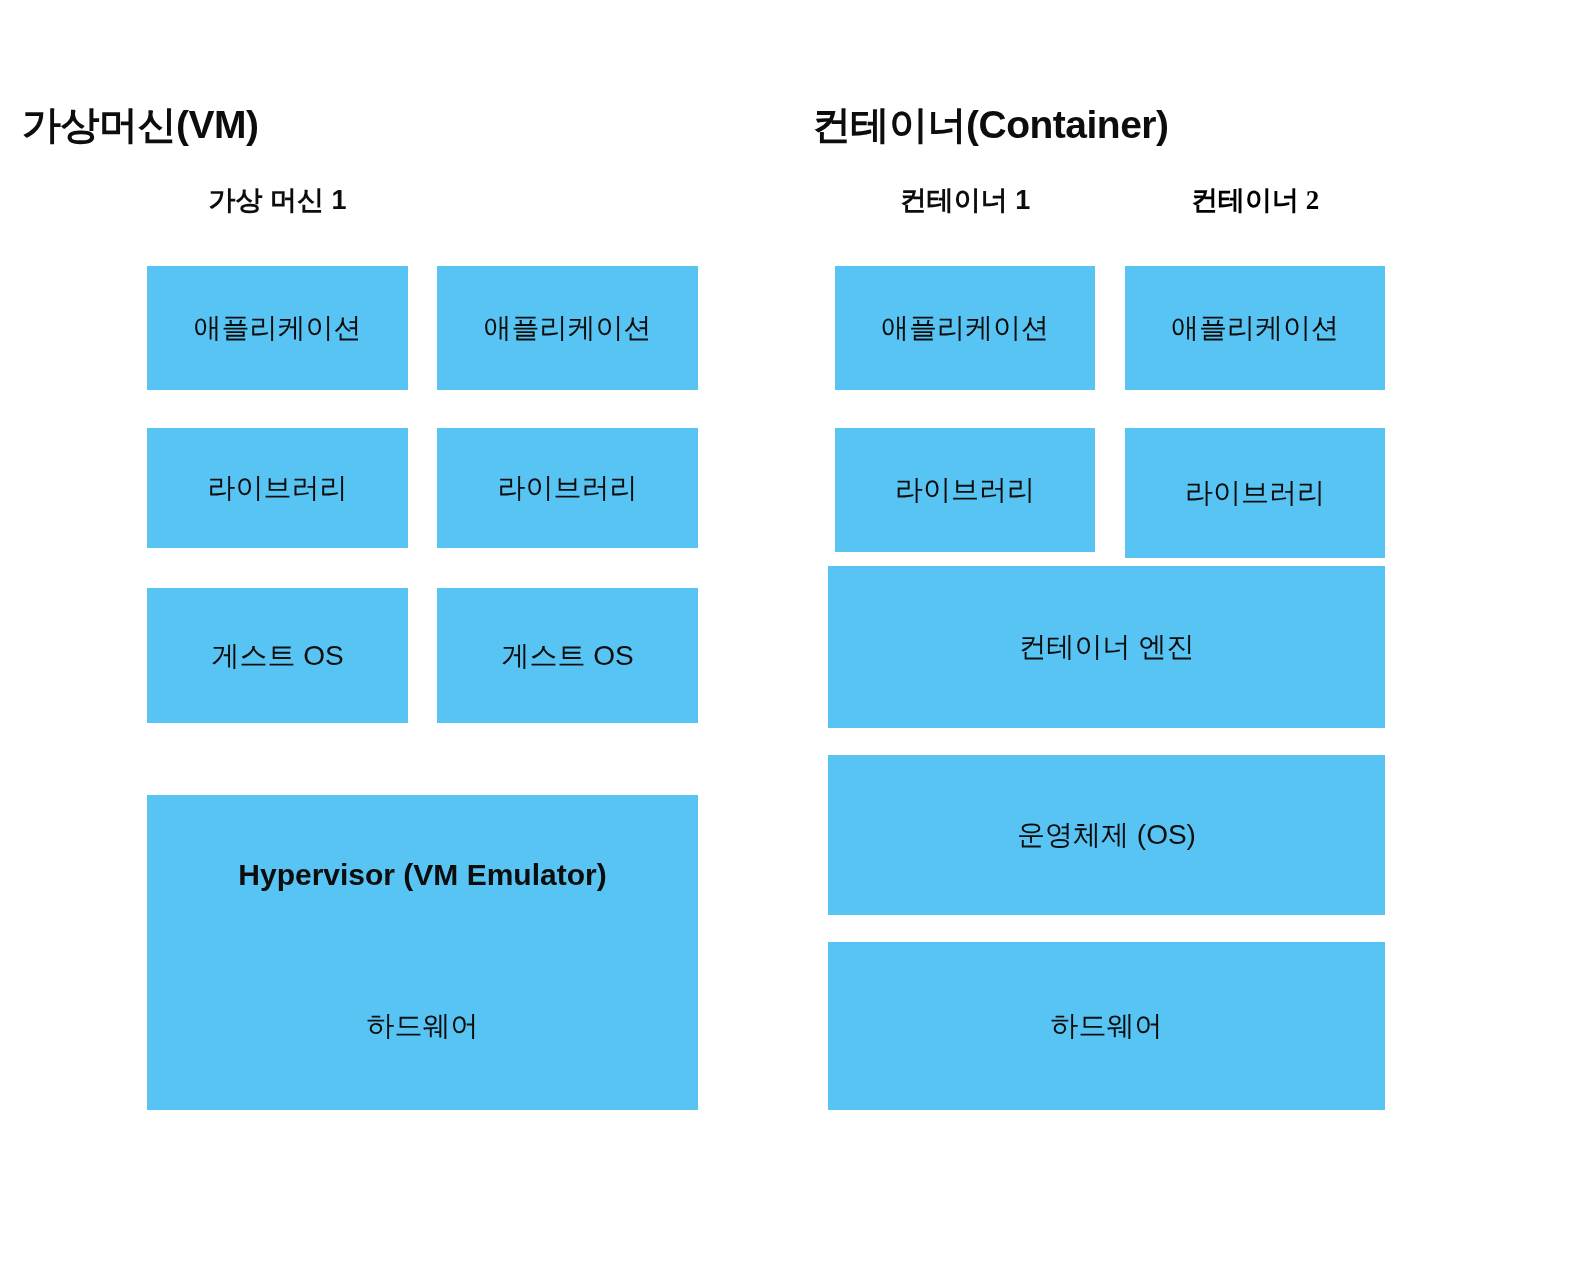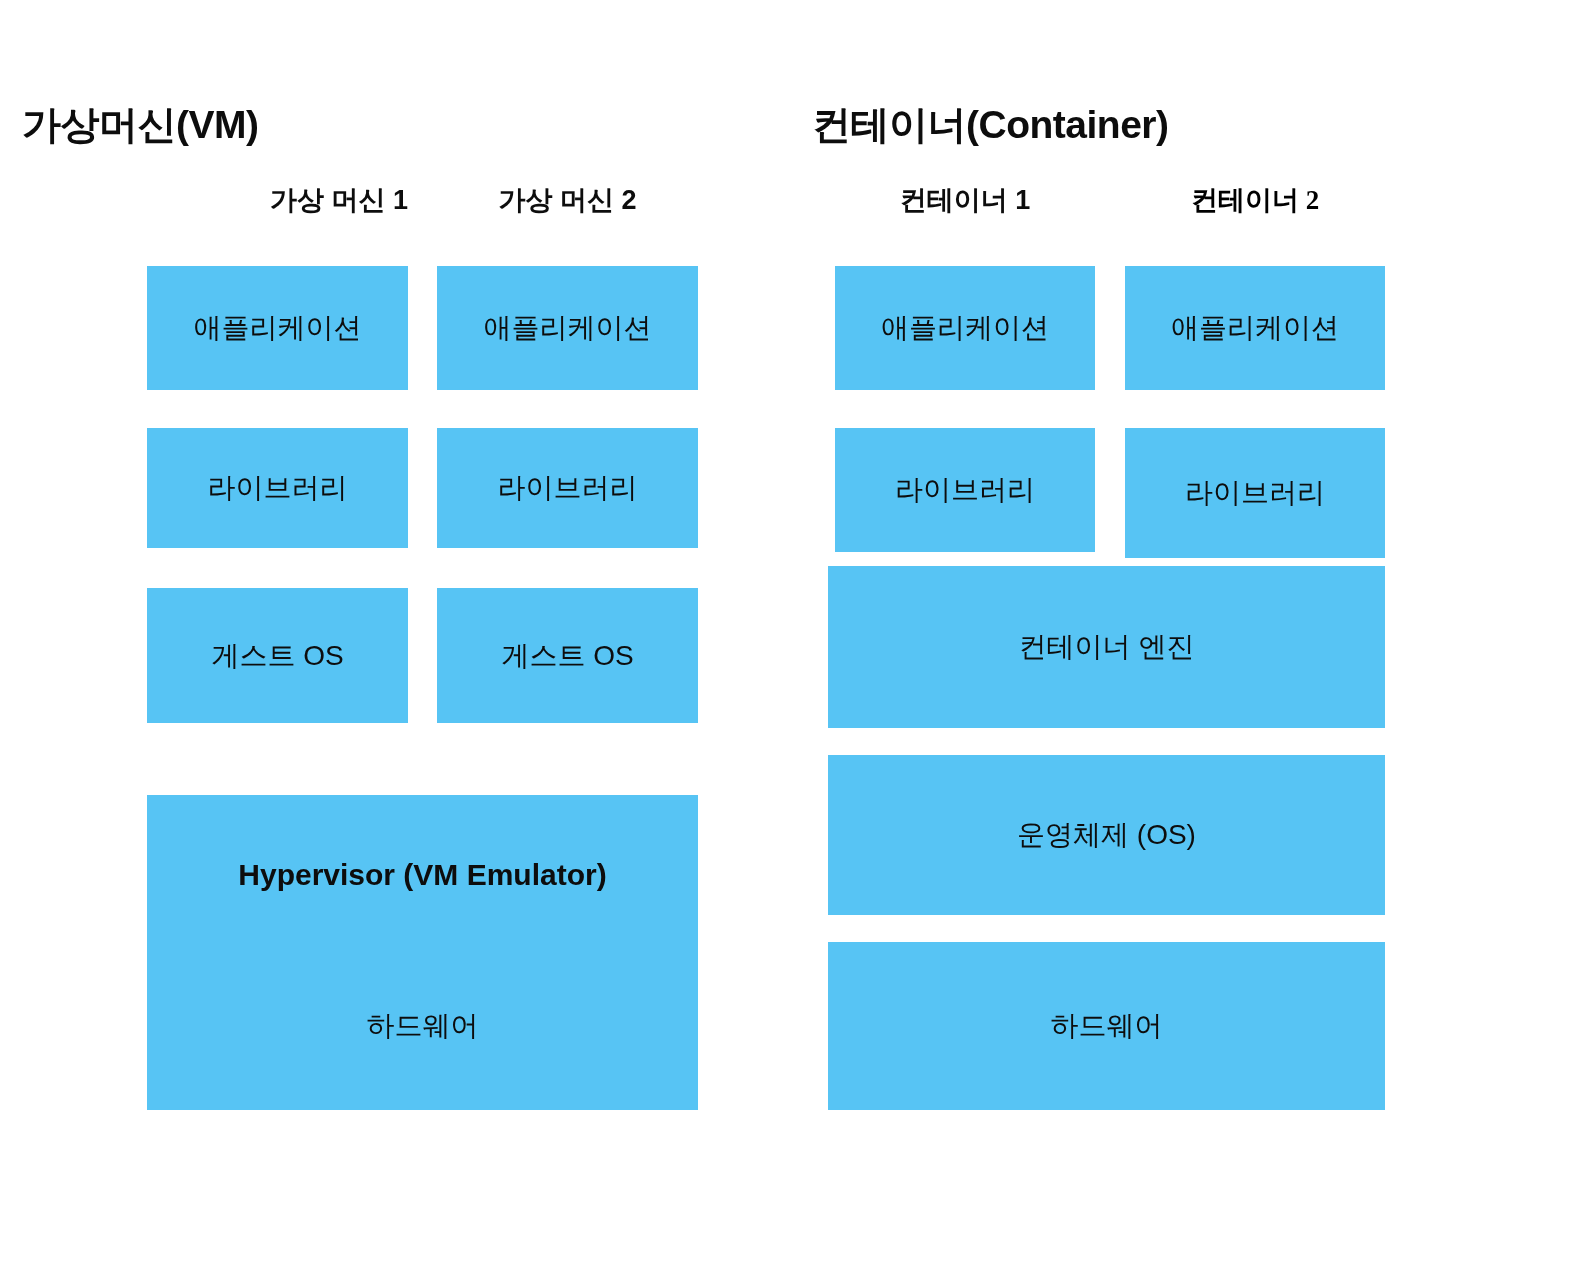--- a/index.html
+++ b/index.html
@@ -69,21 +69,21 @@
     text-align: center;
     line-height: 1.2;
     white-space: nowrap;
   }
   .box-label.latin {
     font-weight: 700;
     font-size: 30px;
   }
 
   
-  .vm-col1-label { left: 147px;  width: 261px; text-align: right; }
+  .vm-col1-label { left: 147px;  width: 261px; }
   .vm-col2-label { left: 437px;  width: 261px; }
 
   .vm-app1  { left: 147px; top: 266px; width: 261px; height: 124px; }
   .vm-app2  { left: 437px; top: 266px; width: 261px; height: 124px; }
   .vm-lib1  { left: 147px; top: 428px; width: 261px; height: 120px; }
   .vm-lib2  { left: 437px; top: 428px; width: 261px; height: 120px; }
   .vm-os1   { left: 147px; top: 588px; width: 261px; height: 135px; }
   .vm-os2   { left: 437px; top: 588px; width: 261px; height: 135px; }
   .vm-hyper { left: 147px; top: 755px; width: 551px; height: 160px; margin-top: 40px; }
   .vm-hw    { left: 147px; top: 942px; width: 551px; height: 168px; }
@@ -103,21 +103,20 @@
 </head>
 <body>
 
 <div id="canvas" style="background: rgb(255, 255, 255);">
 
   <section class="panel vm">
     <h1 class="panel-title" style="color: rgb(13, 13, 13);">가상머신(VM)</h1>
   </section>
 
   <div class="col-label vm-col1-label" style="color: rgb(13, 13, 13);">가상 머신 1</div>
-  <div class="col-label vm-col2-label" style="color: rgb(13, 13, 13);">가상 머신 2</div>
 
   <div class="box vm-app1" style="background: rgb(87, 196, 244);">
     <span class="box-label" style="color: rgb(13, 13, 13);">애플리케이션</span>
   </div>
   <div class="box vm-app2" style="background: rgb(87, 196, 244);">
     <span class="box-label" style="color: rgb(13, 13, 13);">애플리케이션</span>
   </div>
 
   <div class="box vm-lib1" style="background: rgb(87, 196, 244);">
     <span class="box-label" style="color: rgb(13, 13, 13);">라이브러리</span>

